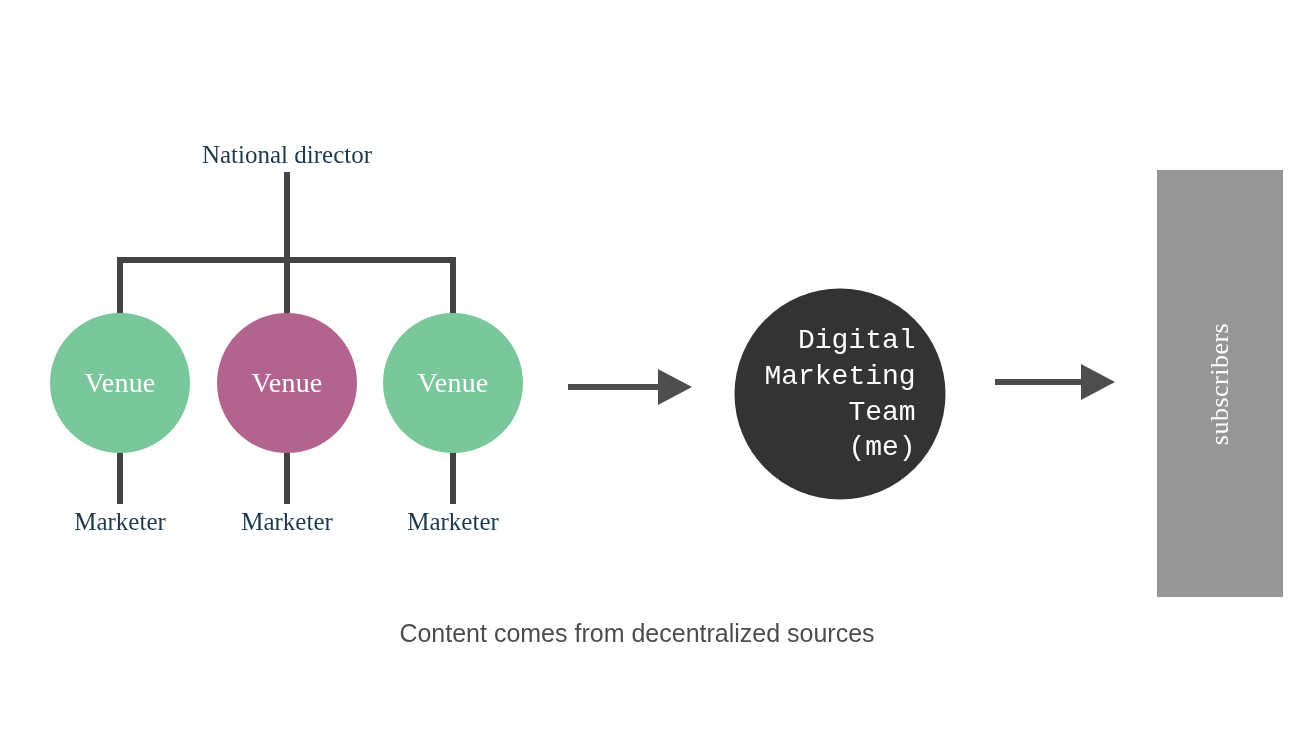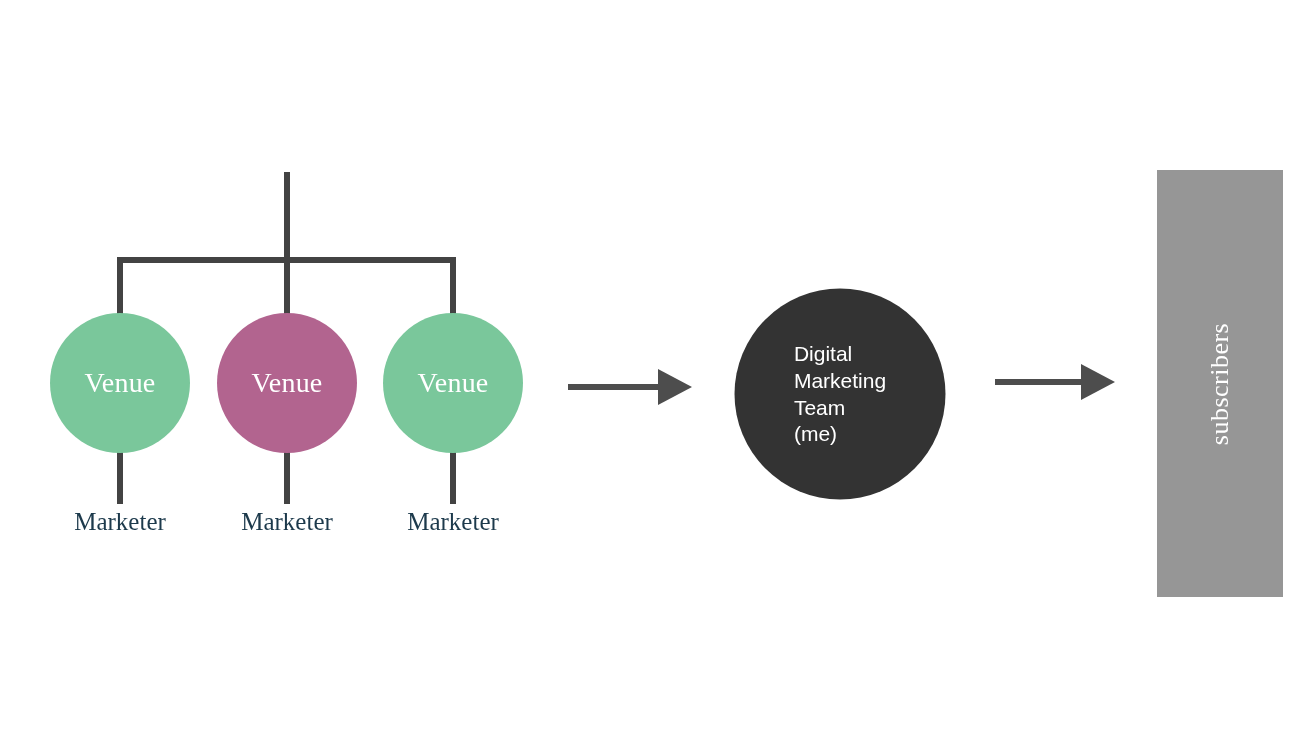--- a/index.html
+++ b/index.html
@@ -69,24 +69,24 @@
     width: 211px;
     height: 211px;
     border-radius: 50%;
     display: flex;
     align-items: center;
     justify-content: center;
     transform: translate(-50%, -50%);
   }
   .hub-circle .hub-text {
     color: #ffffff;
-    font-family: Liberation Sans, sans-serif;
-    font-size: 21px;
+    font-family: Liberation Mono, monospace;
+    font-size: 28px;
     line-height: 1.28;
-    text-align: left;
+    text-align: right;
     white-space: pre-line;
   }
 
   
   .arrow { position: absolute; }
   .arrow .shaft {
     position: absolute;
     left: 0;
     top: 50%;
     transform: translateY(-50%);
@@ -131,20 +131,21 @@
     transform: translateX(-50%);
   }
 </style>
 </head>
 <body>
 
 <div id="stage">
 
   <div class="abs" style="left:0; top:0; width:560px; height:560px;">
 
+    <div class="node-label" style="left:287px; top:142px;">National director</div>
 
     <div class="connector" style="left:284px; top:172px; width:6px; height:91px;"></div>
 
     <div class="connector" style="left:117px; top:257px; width:339px; height:6px;"></div>
 
     <div class="connector" style="left:117px; top:257px; width:6px; height:65px;"></div>
     <div class="connector" style="left:284px; top:257px; width:6px; height:65px;"></div>
     <div class="connector" style="left:450px; top:257px; width:6px; height:65px;"></div>
 
     <div class="connector" style="left:117px; top:450px; width:6px; height:54px;"></div>
@@ -180,14 +181,15 @@
 
   <div class="arrow" style="left:995px; top:364px; width:120px; height:36px;">
     <div class="shaft" style="width:98px; background:#4d4d4d;"></div>
     <div class="head" style="border-left:34px solid #4d4d4d;"></div>
   </div>
 
   <div class="subscribers-bar" style="left:1157px; top:170px; width:126px; height:427px; background:#969696;">
     <span class="bar-text">subscribers</span>
   </div>
 
+  <div class="caption" style="left:637px; top:621px;">Content comes from decentralized sources</div>
 
 </div>
 
 </body></html>

